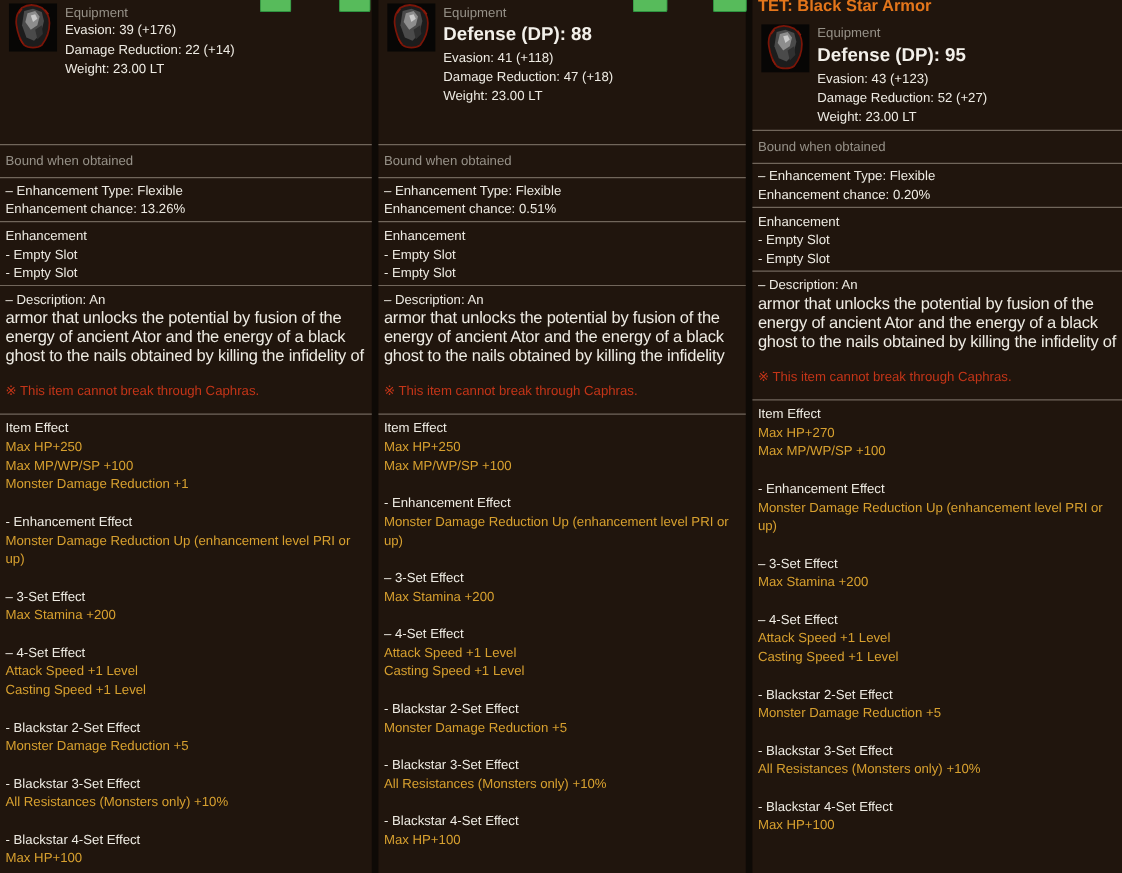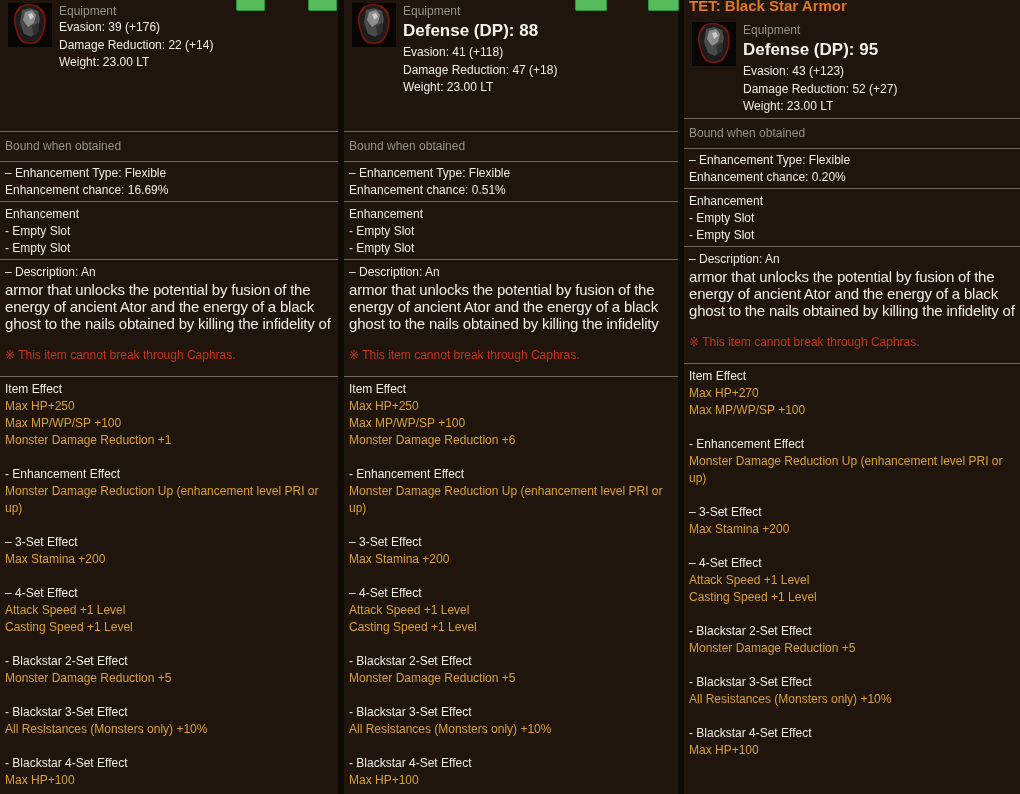--- a/index.html
+++ b/index.html
@@ -78,21 +78,21 @@
           <div class="statline">Damage Reduction: 22 (+14)</div>
           <div class="statline">Weight: 23.00 LT</div>
         </div>
       </div>
     </div>
     <div class="hr"></div>
     <div class="sec sec-bound">Bound when obtained</div>
     <div class="hr"></div>
     <div class="sec sec-enh">
       <div>– Enhancement Type: Flexible</div>
-      <div>Enhancement chance: 16.69%</div>
+      <div>Enhancement chance: 13.26%</div>
     </div>
     <div class="hr"></div>
     <div class="sec sec-slots">
       <div>Enhancement</div>
       <div>- Empty Slot</div>
       <div>- Empty Slot</div>
     </div>
     <div class="hr"></div>
     <div class="sec sec-desc">
       <div>– Description: An</div>
@@ -176,21 +176,20 @@
       <div>– Description: An</div>
       <div class="desc-body">armor that unlocks the potential by fusion of the energy of ancient Ator and the energy of a black ghost to the nails obtained by killing the infidelity of the Star Grave.</div>
       <div class="caphras">※  This item cannot break through Caphras.</div>
     </div>
     <div class="hr"></div>
     <div class="effects">
         <div class="effect-sec">
           <div class="eff-header">Item Effect</div>
           <div class="eff-line">Max HP+250</div>
           <div class="eff-line">Max MP/WP/SP +100</div>
-          <div class="eff-line">Monster Damage Reduction +6</div>
         </div>
         <div class="effect-sec">
           <div class="eff-header">- Enhancement Effect</div>
           <div class="eff-line">Monster Damage Reduction Up (enhancement level PRI or up)</div>
         </div>
         <div class="effect-sec">
           <div class="eff-header">– 3-Set Effect</div>
           <div class="eff-line">Max Stamina +200</div>
         </div>
         <div class="effect-sec">

